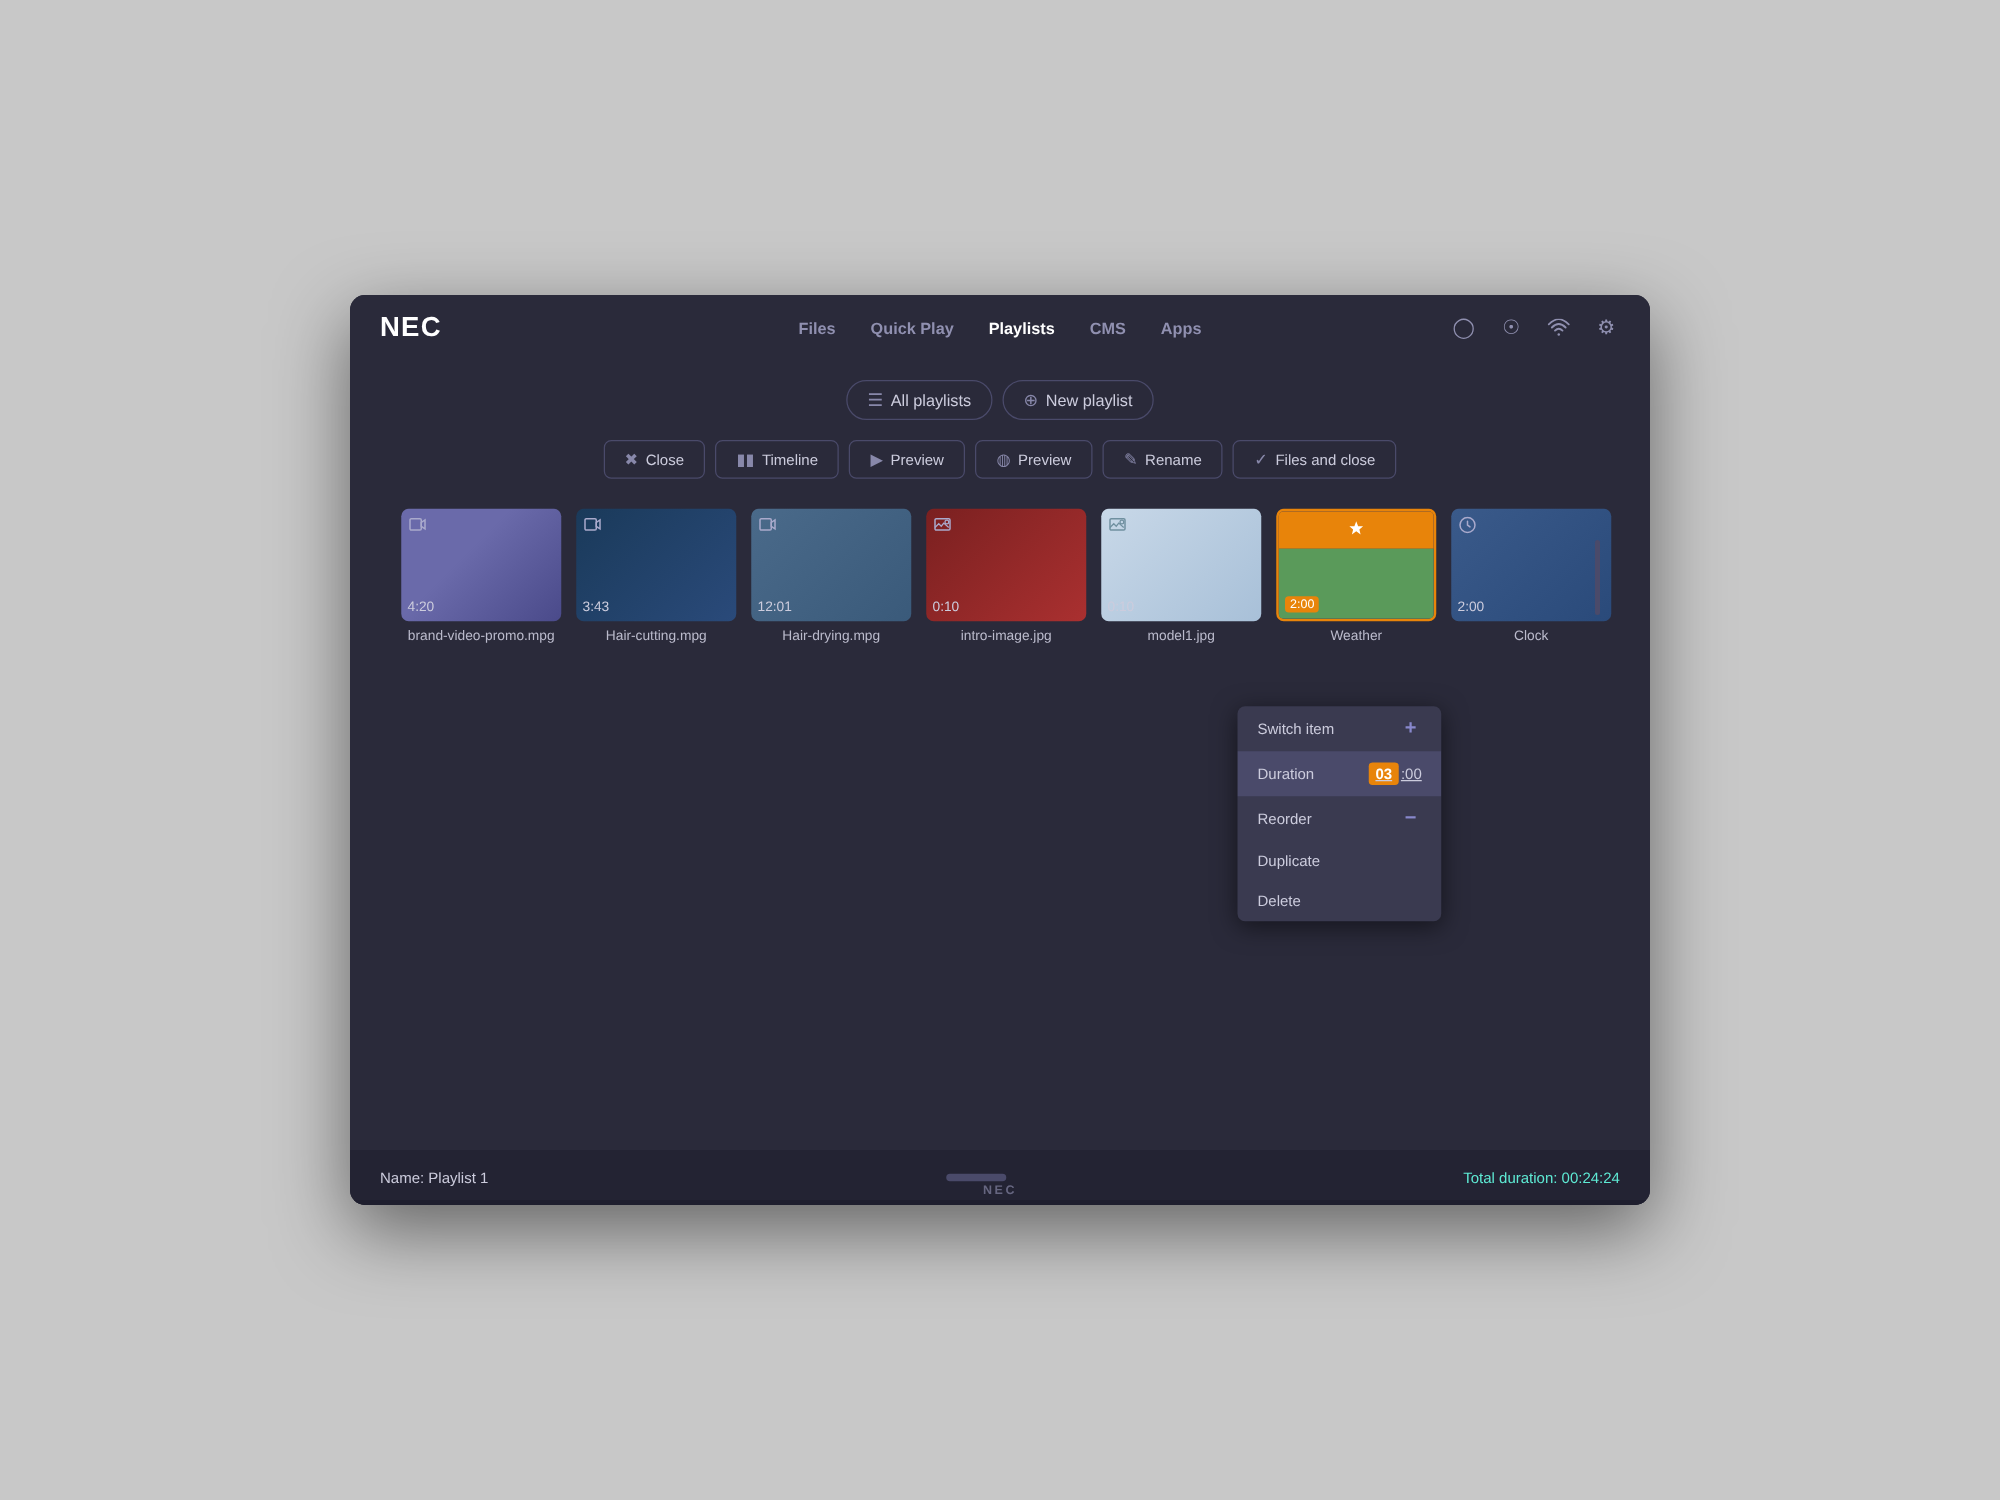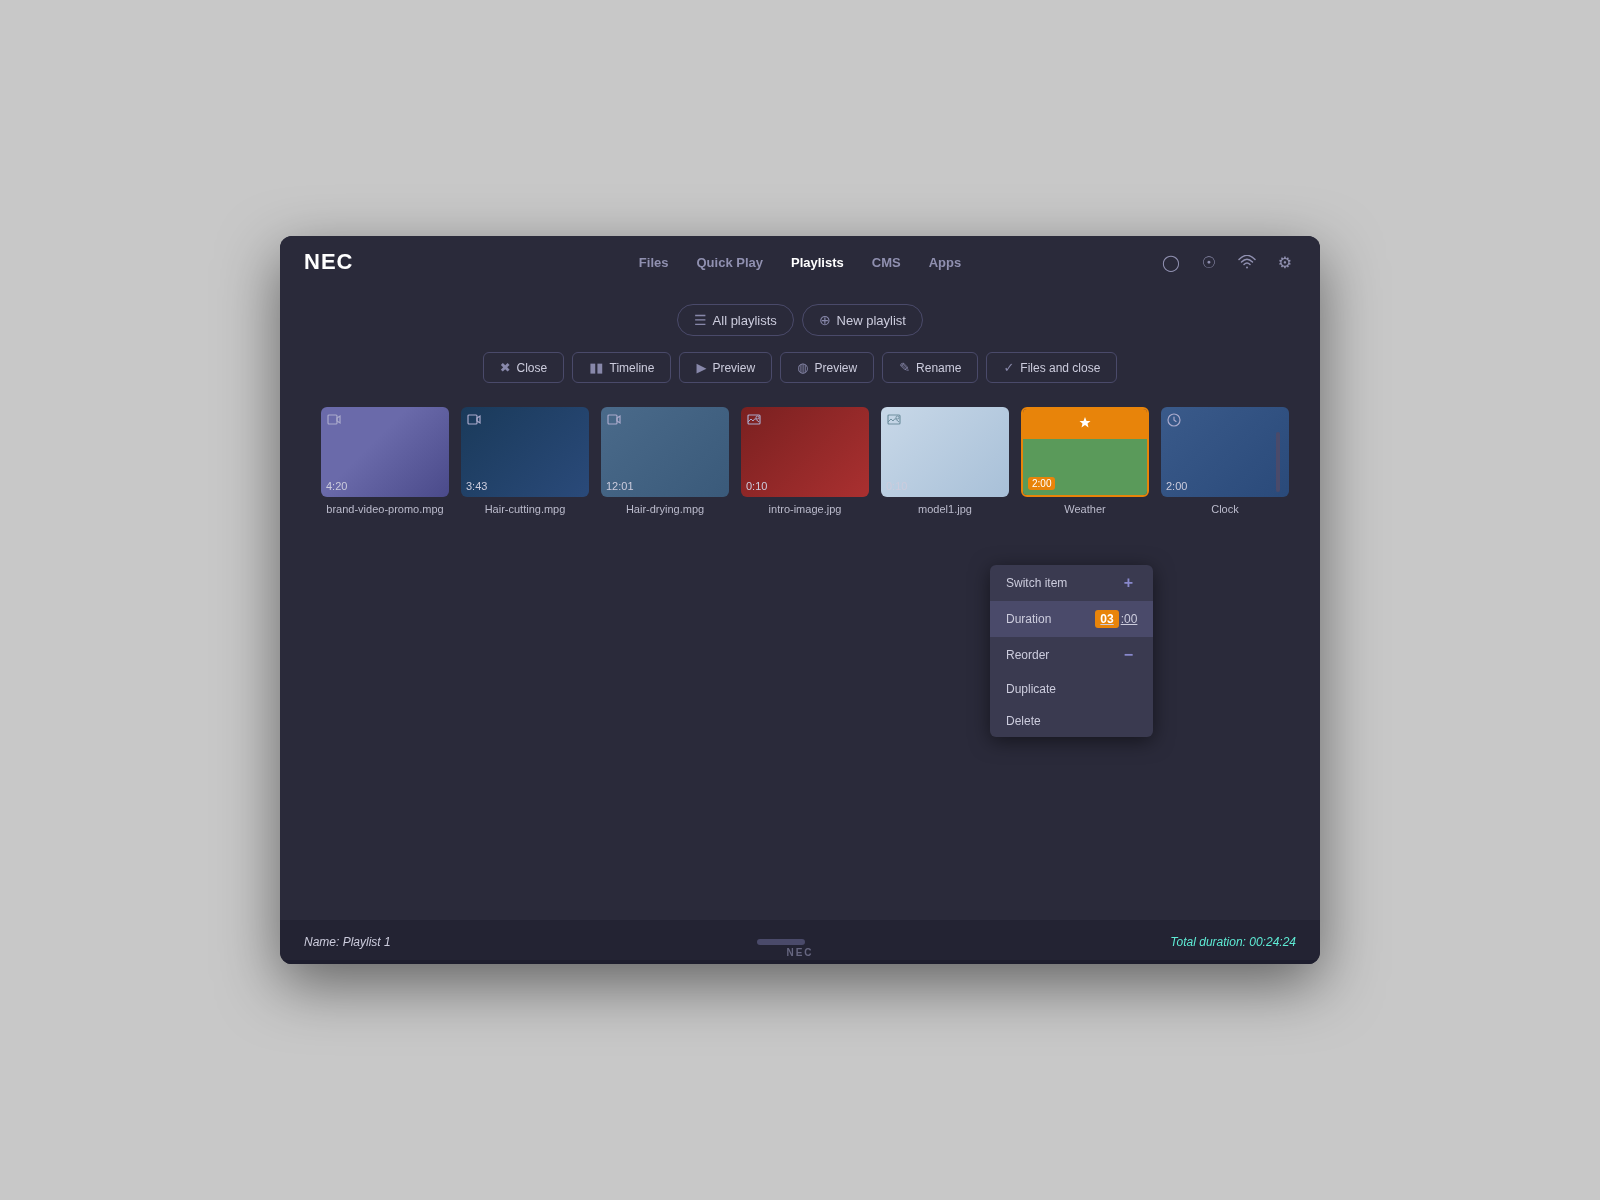--- a/index.html
+++ b/index.html
@@ -331,21 +331,20 @@
 
     
     .status-bar {
       display: flex;
       align-items: center;
       justify-content: space-between;
       padding: 10px 24px;
       background: #232333;
       height: 44px;
       flex-shrink: 0;
-      font-style: italic;
     }
 
     .status-name {
       color: #ccccdd;
       font-size: 12px;
     }
 
     .status-scroll {
       width: 48px;
       height: 6px;

